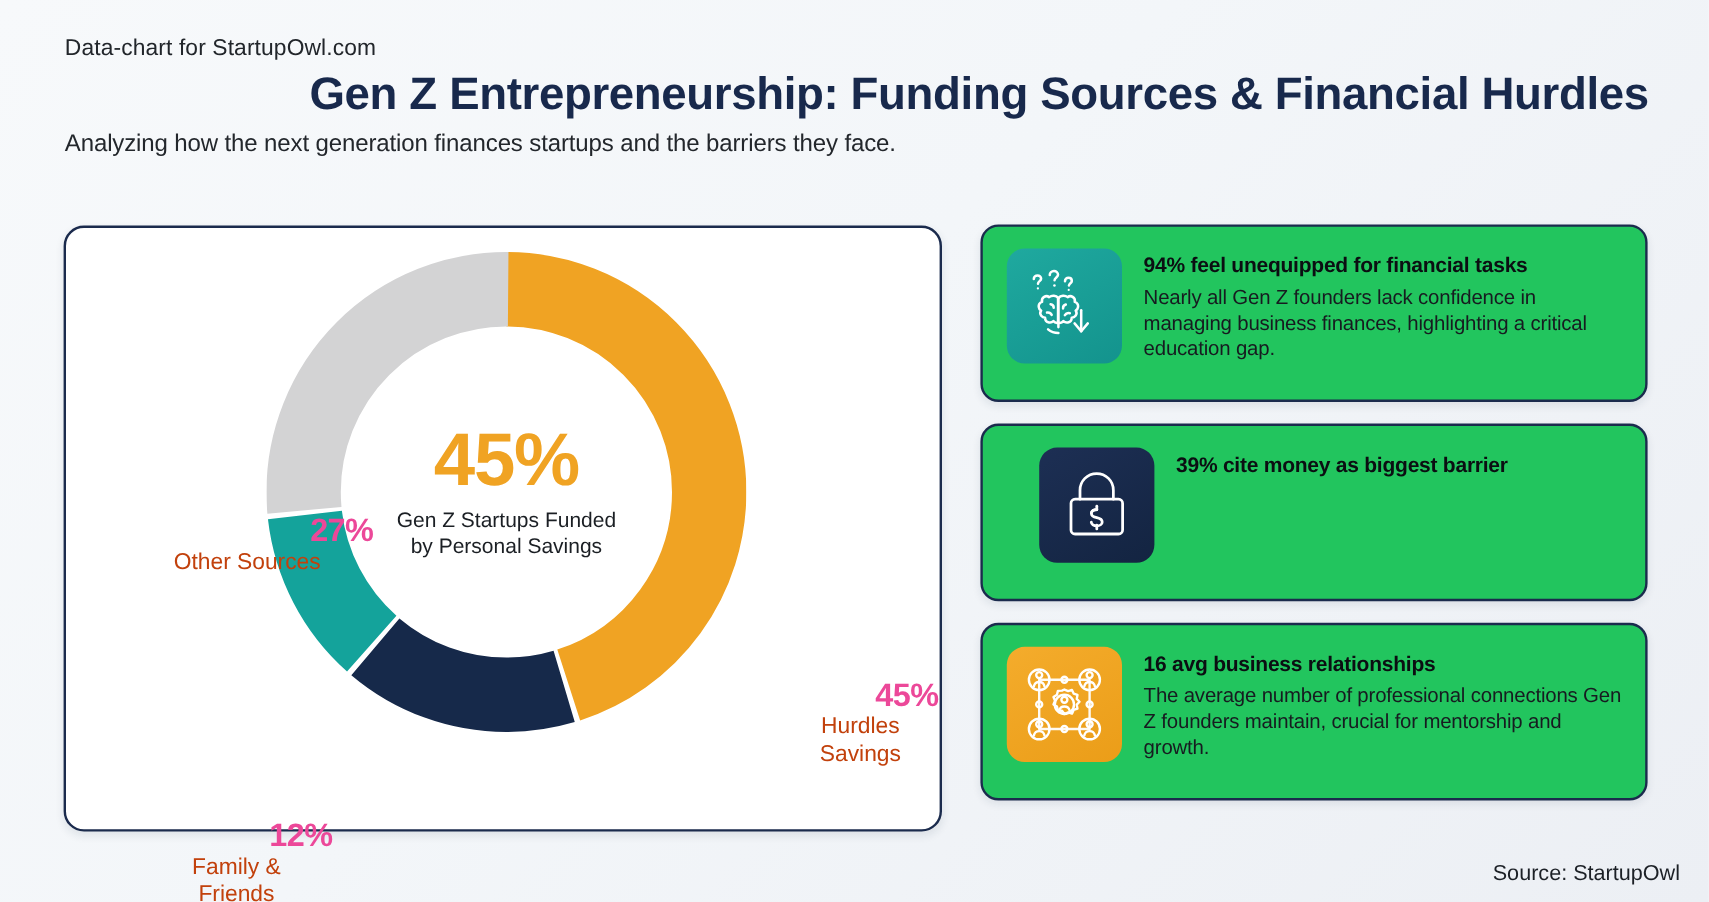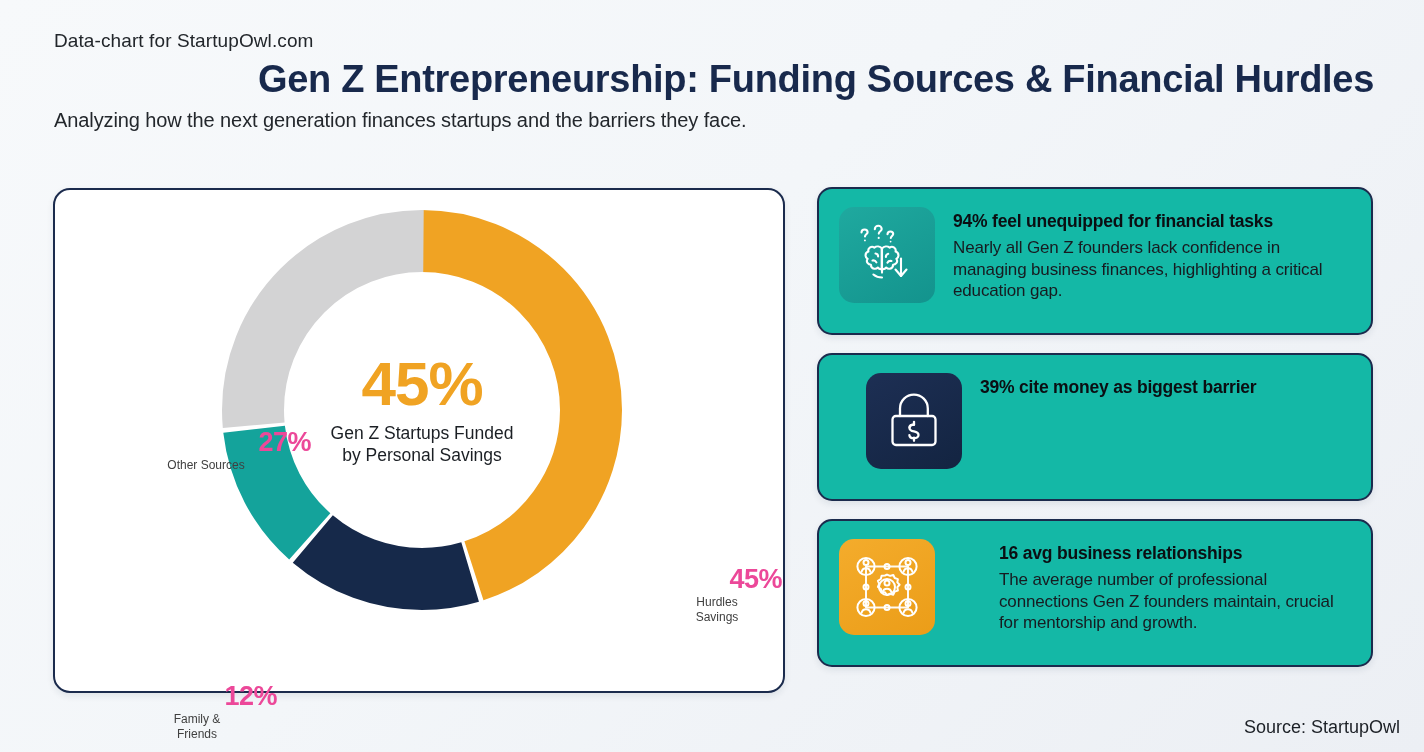--- a/index.html
+++ b/index.html
@@ -95,53 +95,53 @@
   .lbl { position: absolute; }
   .lbl .pct {
     font-size: 27px;
     font-weight: bold;
     color: #ec4899;
     line-height: 1.05;
     letter-spacing: -.5px;
     text-align: right;
   }
   .lbl .nm {
-    font-size: 12px;
-    color: #404040;
+    font-size: 19px;
+    color: #c2410c;
     line-height: 1.2;
     margin-top: 2px;
     text-align: center;
   }
 
   .lbl-other   { left: 46px;  top: 238px; width: 210px; text-align: center; }
   .lbl-savings { left: 597px; top: 375px; width: 130px; text-align: left; }
   .lbl-family  { left: 62px;  top: 492px; width: 160px; text-align: center; }
 
   
   .cards {
     position: absolute;
     left: 817px;
     top: 187px;
   }
   .card {
     position: relative;
     width: 556px;
     border: 2px solid #1b2b4d;
     border-radius: 15px;
-    background: #14b8a6;
+    background: #22c55e;
     box-sizing: border-box;
     box-shadow: 0 3px 7px rgba(25,40,70,.09);
     display: flex;
     align-items: flex-start;
     padding: 18px 18px 18px 20px;
     margin-bottom: 18px;
   }
   .card-1 { height: 148px; }
   .card-2 { height: 148px; padding-left: 47px; }
-  .card-3 { height: 148px; gap: 46px; }
+  .card-3 { height: 148px; }
 
   .icon-tile {
     flex: 0 0 auto;
     width: 96px;
     height: 96px;
     border-radius: 15px;
     display: flex;
     align-items: center;
     justify-content: center;
     margin-right: 18px;

